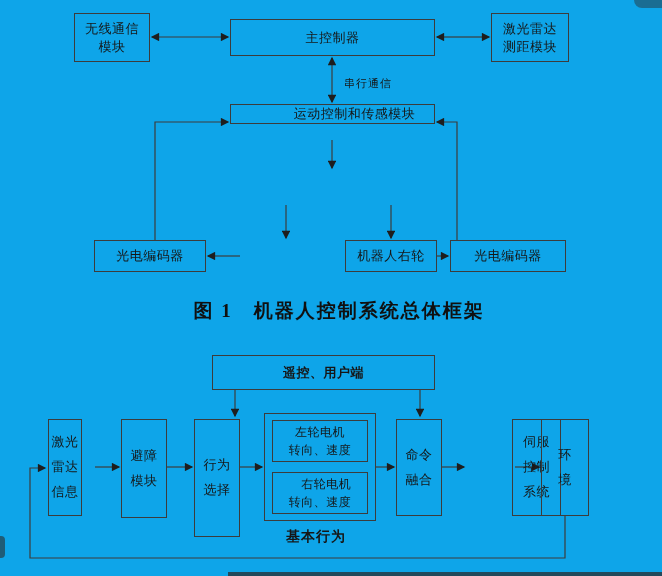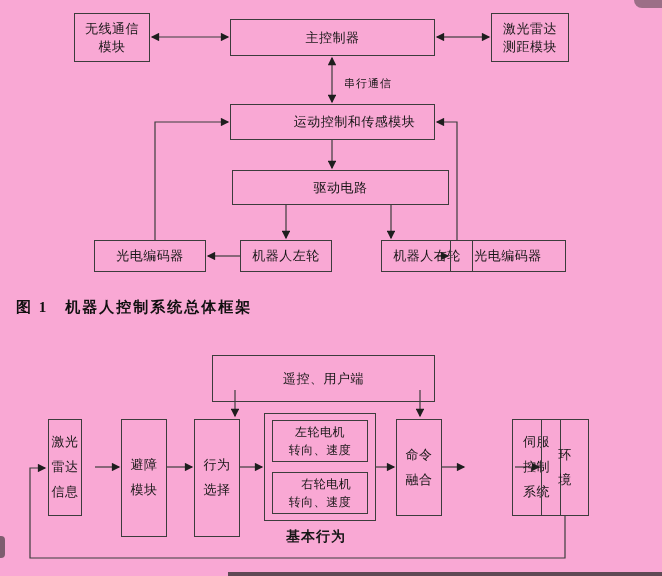--- a/index.html
+++ b/index.html
@@ -1,29 +1,29 @@
 <!DOCTYPE html>
 <html><head>
 <meta charset="utf-8">
 <style>
   * { margin:0; padding:0; box-sizing:border-box; }
   html,body { width:662px; height:576px; }
   body { font-family:"Liberation Sans","DejaVu Sans",sans-serif; }
-  .page { position:relative; width:662px; height:576px; background:#f9a8d4; overflow:hidden; }
+  .page { position:relative; width:662px; height:576px; background:#0ea5e9; overflow:hidden; }
   .box {
     position:absolute; border:1px solid #3c3c3c; background:transparent;
     display:flex; align-items:center; justify-content:center; text-align:center;
     white-space:pre-line; font-size:13px; color:#161616; line-height:1.35; letter-spacing:0.5px;
   }
   .vbox { line-height:1.9; }
   .mbox { font-size:12px; line-height:1.5; }
   .lbl { position:absolute; font-size:11px; color:#161616; letter-spacing:1px; white-space:pre; }
   .caption {
-    position:absolute; font-weight:bold; font-size:15px; color:#101010;
-    letter-spacing:2px; white-space:pre;
+    position:absolute; font-weight:bold; font-size:19px; color:#101010;
+    letter-spacing:2px; text-align:center; white-space:pre;
     font-family:"Liberation Serif","DejaVu Serif",serif;
     padding-left:16px;
   }
   svg.wires { position:absolute; left:0; top:0; pointer-events:none; }
   .artifact { position:absolute; background:#2b2b2b; }
 </style>
 </head>
 <body>
 
 <div class="page">
@@ -61,33 +61,31 @@
       <path d="M565,516 L565,558 L30,558 L30,468 L45,468" marker-end="url(#arr)"></path>
     </g>
   </svg>
 
   <div class="box" style="left:74px;top:13px;width:76px;height:49px;">无线通信
 模块</div>
   <div class="box" style="left:230px;top:19px;width:205px;height:37px;">主控制器</div>
   <div class="box" style="left:491px;top:13px;width:78px;height:49px;">激光雷达
 测距模块</div>
   <div class="lbl" style="left:344px;top:76px;">串行通信</div>
-  <div class="box" style="left:230px;top:104px;width:205px;height:36px;padding-left:44px;">运动控制和传感模块</div>
-  <div class="box" style="left:232px;top:170px;width:217px;height:35px;">驱动电路</div>
-  <div class="box" style="left:240px;top:240px;width:92px;height:32px;">机器人左轮</div>
-  <div class="box" style="left:345px;top:240px;width:92px;height:32px;margin-left:36px;">机器人右轮</div>
+  <div class="box" style="left:230px;top:104px;width:205px;height:20px;padding-left:44px;">运动控制和传感模块</div>
+  <div class="box" style="left:345px;top:240px;width:92px;height:32px;">机器人右轮</div>
   <div class="box" style="left:94px;top:240px;width:112px;height:32px;">光电编码器</div>
   <div class="box" style="left:450px;top:240px;width:116px;height:32px;">光电编码器</div>
   <div class="caption" style="left:0;top:298px;width:662px;">图 1　机器人控制系统总体框架</div>
 
-  <div class="box" style="left:212px;top:355px;width:223px;height:47px;">遥控、用户端</div>
+  <div class="box" style="left:212px;top:355px;width:223px;height:35px;font-weight:bold;">遥控、用户端</div>
   <div class="box vbox" style="left:48px;top:419px;width:34px;height:97px;">激光
 雷达
 信息</div>
-  <div class="box vbox" style="left:121px;top:419px;width:46px;height:118px;">避障
+  <div class="box vbox" style="left:121px;top:419px;width:46px;height:99px;">避障
 模块</div>
   <div class="box vbox" style="left:194px;top:419px;width:46px;height:118px;">行为
 选择</div>
   <div class="box" style="left:264px;top:413px;width:112px;height:108px;"></div>
   <div class="box mbox" style="left:272px;top:420px;width:96px;height:42px;font-family:Liberation Serif, serif;">左轮电机
 转向、速度</div>
   <div class="box mbox" style="left:272px;top:472px;width:96px;height:42px;text-align:right;">右轮电机
 转向、速度</div>
   <div class="box vbox" style="left:396px;top:419px;width:46px;height:97px;">命令
 融合</div>

